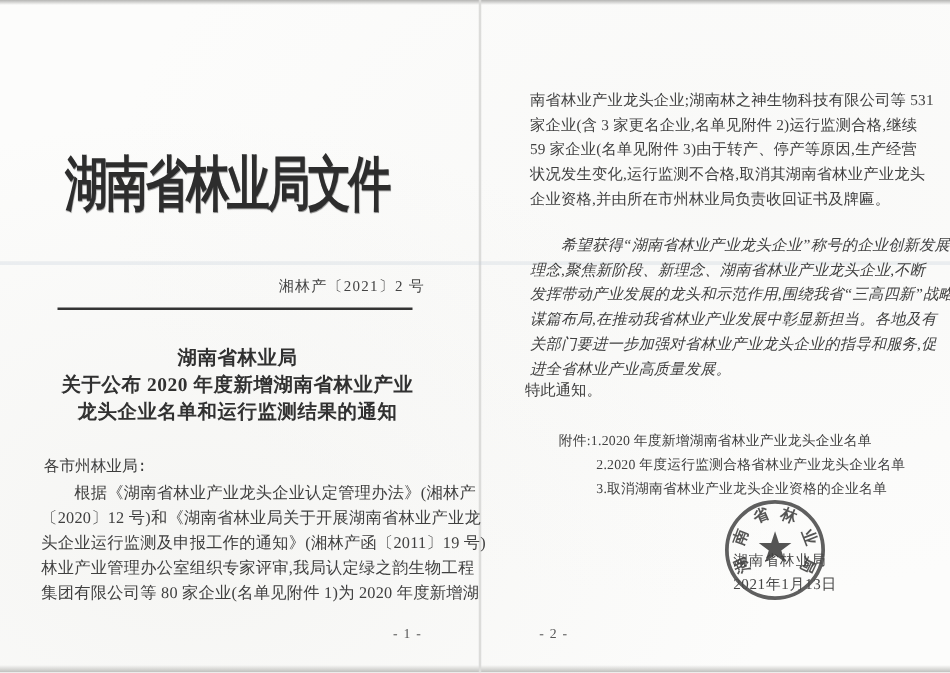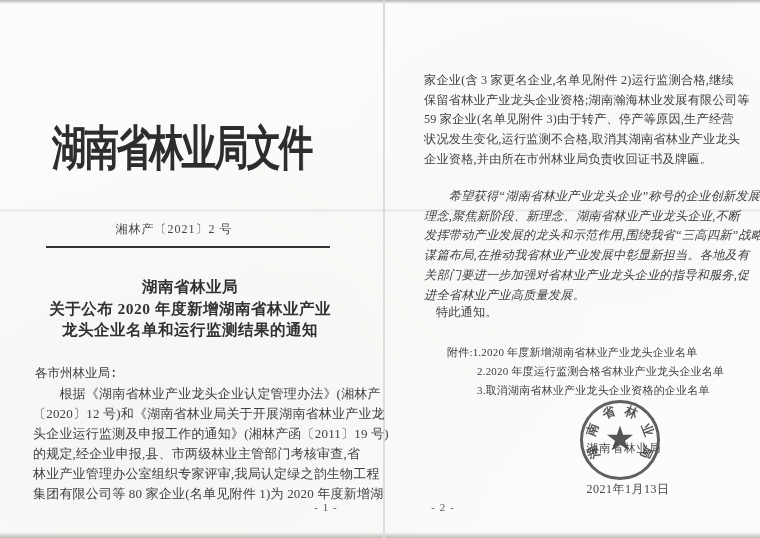--- a/index.html
+++ b/index.html
@@ -30,46 +30,46 @@
     background: rgba(198,207,219,0.30); }
 
   
   .letterhead {
     left: 52px; top: 116px;
     font-size: 38px; font-weight: bold; letter-spacing: -2px;
     color: #2d2d2d;
     transform: scale(0.9, 1.25); transform-origin: left top;
     text-shadow: 0.4px 0.4px 0.6px rgba(45,45,45,0.55);
   }
-  .doc-number { left: 24px; top: 221px; width: 300px; text-align: center;
+  .doc-number { left: 40px; top: 221px; width: 300px; text-align: right;
     font-size: 12px; color: #444; letter-spacing: 1px; }
   .header-rule { left: 46px; top: 246px; width: 284px; height: 2px; background: #343434; }
   .doc-title { left: 28px; top: 276px; width: 324px; text-align: center;
     font-size: 15.5px; font-weight: bold; line-height: 21.5px; color: #313131;
     letter-spacing: 0.5px; }
   .salutation { left: 35px; top: 365px; font-size: 12.5px; color: #3c3c3c; font-family: Liberation Mono, monospace; }
   .body-left { left: 33px; top: 384px; font-size: 13px; line-height: 20px;
     color: #404040; letter-spacing: 0.2px; }
   .body-left div, .body-right div { white-space: nowrap; }
   .page-num { font-size: 11px; color: #555; letter-spacing: 1px; width: 46px; text-align: center; }
   .page-num.p1 { left: 303px; top: 501px; }
   .page-num.p2 { left: 420px; top: 501px; }
 
   
   .body-right { font-size: 12.2px; line-height: 19.7px; color: #404040; letter-spacing: 0.2px; }
   .para1 { left: 424px; top: 71px; }
   .para2 { left: 424px; top: 187px; font-style: italic; }
-  .closing { left: 436px; top: 304px; font-size: 12.3px; color: #404040; }
+  .closing { left: 420px; top: 304px; font-size: 12.3px; color: #404040; }
   .attach-row { font-size: 11px; color: #404040; letter-spacing: 0.2px; }
   .attach-1 { left: 447px; top: 345px; }
   .attach-2 { left: 477px; top: 364px; }
   .attach-3 { left: 477px; top: 383px; }
   .sig-agency { left: 582px; top: 441px; width: 84px; text-align: center;
     font-size: 11.5px; color: #474747; letter-spacing: 1px; }
-  .sig-date { left: 576px; top: 481px; width: 104px; text-align: center;
+  .sig-date { left: 576px; top: 459px; width: 104px; text-align: center;
     font-size: 12px; color: #454545; letter-spacing: 0.5px; }
 
   
   .seal { left: 574px; top: 394px; width: 92px; height: 92px; opacity: 0.88; z-index: 5; }
   .seal-circle { position: absolute; left: 6px; top: 6px; width: 80px; height: 80px;
     border: 3px solid #4a4a4a; border-radius: 50%; }
   .seal-star { position: absolute; left: 46px; top: 46px;
     transform: translate(-50%, -54%); font-size: 34px; color: #3e3e3e;
     font-family: "DejaVu Sans", sans-serif; }
   .seal-char { position: absolute; font-size: 12.5px; font-weight: bold; color: #3e3e3e; }
@@ -96,32 +96,31 @@
       <div>关于公布 2020 年度新增湖南省林业产业</div>
       <div>龙头企业名单和运行监测结果的通知</div>
     </div>
 
     <div class="abs salutation">各市州林业局:</div>
 
     <div class="abs body-left">
       <div>　　根据《湖南省林业产业龙头企业认定管理办法》(湘林产</div>
       <div>〔2020〕12 号)和《湖南省林业局关于开展湖南省林业产业龙</div>
       <div>头企业运行监测及申报工作的通知》(湘林产函〔2011〕19 号)</div>
-      <div>的规定,经企业申报,县、市两级林业主管部门考核审查,省</div>
       <div>林业产业管理办公室组织专家评审,我局认定绿之韵生物工程</div>
       <div>集团有限公司等 80 家企业(名单见附件 1)为 2020 年度新增湖</div>
     </div>
 
     <div class="abs page-num p1">- 1 -</div>
   </div>
 
   <div>
     <div class="abs body-right para1">
+      <div>南省林业产业龙头企业;湖南林之神生物科技有限公司等 531</div>
       <div>家企业(含 3 家更名企业,名单见附件 2)运行监测合格,继续</div>
-      <div>保留省林业产业龙头企业资格;湖南瀚海林业发展有限公司等</div>
       <div>59 家企业(名单见附件 3)由于转产、停产等原因,生产经营</div>
       <div>状况发生变化,运行监测不合格,取消其湖南省林业产业龙头</div>
       <div>企业资格,并由所在市州林业局负责收回证书及牌匾。</div>
     </div>
 
     <div class="abs body-right para2">
       <div>　　希望获得“湖南省林业产业龙头企业”称号的企业创新发展</div>
       <div>理念,聚焦新阶段、新理念、湖南省林业产业龙头企业,不断</div>
       <div>发挥带动产业发展的龙头和示范作用,围绕我省“三高四新”战略</div>
       <div>谋篇布局,在推动我省林业产业发展中彰显新担当。各地及有</div>

